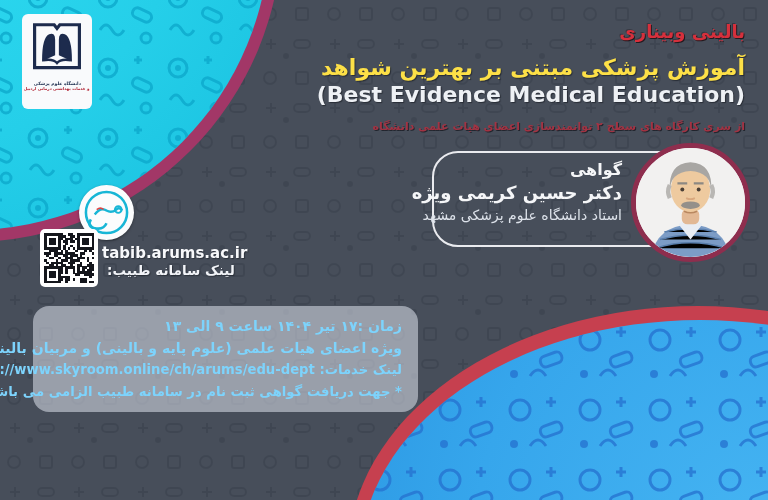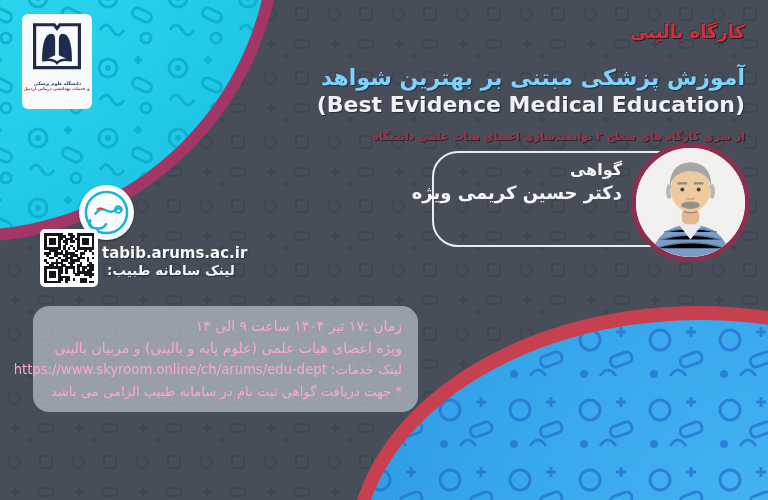--- a/index.html
+++ b/index.html
@@ -21,21 +21,21 @@
   
   #logo-tile{position:absolute;left:22px;top:14px;width:70px;height:95px;background:#f9fafc;
     border-radius:6px;padding:4px 5px 3px;display:flex;flex-direction:column;align-items:center;}
   #logo-tile svg{width:56px;height:62px;}
   .logo-line{font-size:5px;line-height:6px;color:#203050;font-weight:bold;white-space:nowrap;transform:scale(.9);}
   .logo-line.red{color:#b02030;font-size:4.5px;}
   
   #title-block{position:absolute;top:21px;right:23px;text-align:right;direction:rtl;}
   #workshop-kicker{font-size:18px;font-weight:bold;color:#d6303c;
     text-shadow:1px 1px 0 rgba(30,18,22,.85), -1px -1px 0 rgba(30,18,22,.35);letter-spacing:.5px;}
-  #title-fa{font-size:22px;font-weight:bold;color:#7dd3fc;margin-top:23px;
+  #title-fa{font-size:22px;font-weight:bold;color:#fde047;margin-top:13px;
     text-shadow:1px 1px 1px rgba(20,24,30,.6);}
   #title-en{font-size:22px;font-weight:bold;color:#eef1f5;direction:ltr;margin-top:2px;
     text-shadow:1px 1px 1px rgba(20,24,30,.6);}
   #series-note{font-size:11px;font-weight:bold;color:#a23343;margin-top:13px;
     text-shadow:1px 1px 0 rgba(25,28,35,.8);}
   
   #presenter-card{position:absolute;left:432px;top:151px;width:271px;height:96px;
     border:2px solid rgba(248,249,252,.92);border-radius:26px;}
   #presenter-text{position:absolute;top:160px;right:146px;text-align:right;direction:rtl;}
   #presenter-role{font-size:16px;font-weight:bold;color:#f5f6f8;}
@@ -51,21 +51,21 @@
     border-radius:5px;padding:4px;}
   #qr-grid{width:50px;height:50px;position:relative;}
   #qr-grid div{position:absolute;background:#14161c;}
   #tabib-links{position:absolute;left:102px;top:239px;width:138px;text-align:center;direction:rtl;}
   #tabib-label{font-size:13.5px;font-weight:bold;color:#f2f4f8;text-shadow:1px 1px 1px rgba(20,24,30,.5);}
   #tabib-url{font-size:15px;font-weight:bold;color:#f7f8fa;direction:ltr;margin-top:5px;
     text-shadow:1px 1px 1px rgba(20,24,30,.5);}
   
   #info-box{position:absolute;left:33px;top:306px;width:385px;height:106px;border-radius:16px;
     background:rgba(221,225,236,.55);direction:rtl;text-align:right;padding:9px 16px 0 10px;}
-  .info-line{font-size:14px;font-weight:normal;color:#f9a8d4;line-height:22px;white-space:nowrap;}
+  .info-line{font-size:14px;font-weight:bold;color:#7dd3fc;line-height:22px;white-space:nowrap;}
   .info-line.small{font-size:13.2px;}
   #info-link-url{direction:ltr;unicode-bidi:embed;}
 </style>
 </head>
 <body>
 
 <div id="poster">
 
   <svg id="bg-pattern" xmlns="http://www.w3.org/2000/svg">
     <defs>
@@ -126,30 +126,31 @@
         <path d="M15 44 Q15 20 22 17 Q27 15 27 22 L27 38 Q22 40 15 44 Z" fill="#1d2b4d" stroke-width="2"></path>
         <path d="M45 44 Q45 20 38 17 Q33 15 33 22 L33 38 Q38 40 45 44 Z" fill="#1d2b4d" stroke-width="2"></path>
         <path d="M15 44 Q26 42 30 47 Q34 42 45 44" stroke-width="2.6"></path>
       </g>
     </svg>
     <div class="logo-line">دانشگاه علوم پزشکی</div>
     <div class="logo-line red">و خدمات بهداشتی درمانی اردبیل</div>
   </div>
 
   <div id="title-block">
-    <div id="workshop-kicker">کارگاه بالینی</div>
+    <div id="workshop-kicker">بالینی وبیناری</div>
     <div id="title-fa">آموزش پزشکی مبتنی بر بهترین شواهد</div>
     <div id="title-en">(Best Evidence Medical Education)</div>
     <div id="series-note">از سری کارگاه های سطح ۲ توانمندسازی اعضای هیات علمی دانشگاه</div>
   </div>
 
   <div id="presenter-card"></div>
   <div id="presenter-text">
     <div id="presenter-role">گواهی</div>
     <div id="presenter-name">دکتر حسین کریمی ویژه</div>
+    <div id="presenter-affiliation">استاد دانشگاه علوم پزشکی مشهد</div>
   </div>
   <div id="presenter-photo">
     <svg viewBox="0 0 100 100">
       <rect width="100" height="100" fill="#f2f1f0"></rect>
       <path d="M14 102 Q17 72 50 70 Q83 72 86 102 Z" fill="#7c9cc6"></path>
       <g stroke="#5a7fad" stroke-width="1.4">
         <path d="M22 84 Q50 76 78 84"></path>
           <path d="M18 92 Q50 82 82 92"></path>
           <path d="M26 77 Q50 71 74 77"></path>
       </g>

